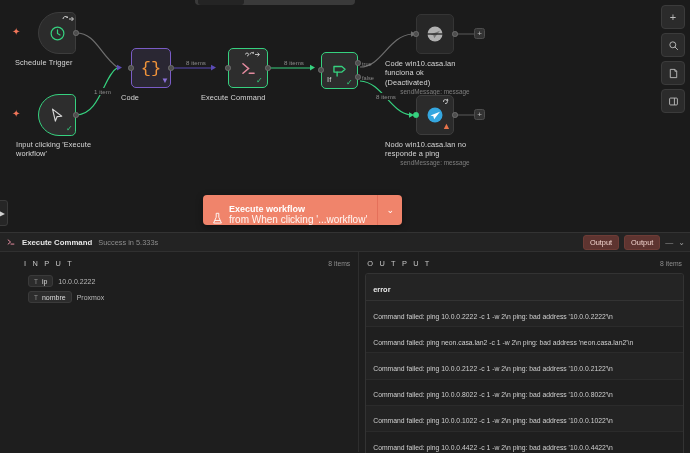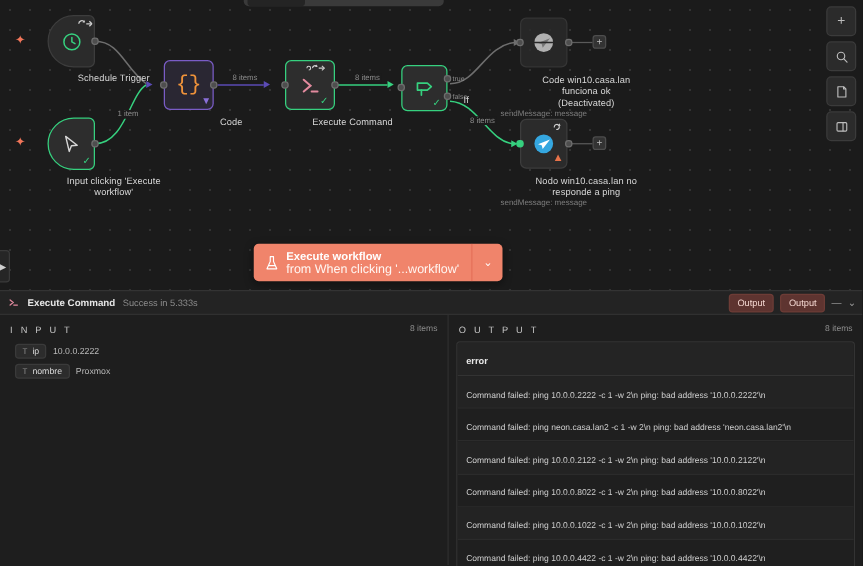--- a/index.html
+++ b/index.html
@@ -31,27 +31,26 @@
   }
   .nbox.green  { border-color: #36d17f; background: #2d2d2d; }
   .nbox.purple { border-color: #7a5cc6; background: #2a2733; }
   .nbox.plain  { border-color: #3d3d3d; background: #2b2b2b; }
   .nbox.trigger {
     border-radius: 22px 5px 5px 22px;
   }
 
   .nlabel {
     position: absolute;
-    text-align: center;
+    text-align: left;
     color: #d8d8d8;
     font-size: 7.4px;
     line-height: 9.4px;
     letter-spacing: .1px;
     white-space: pre-line;
-    margin-left: 34px;
   }
   .nsub {
     position: absolute;
     text-align: center;
     color: #7e7e7e;
     font-size: 6.4px;
     line-height: 8px;
   }
 
   .port {
@@ -80,21 +79,21 @@
 
   
   #execbar {
     position: absolute; left: 203px; top: 195px;
     display: flex; height: 30px;
     border-radius: 4px; overflow: hidden;
     background: #f0846b;
     box-shadow: 0 2px 7px rgba(0,0,0,.4);
   }
   #execmain {
-    display: flex; align-items: center; gap: 6px;
+    display: flex; align-items: flex-end; gap: 6px;
     padding: 0 10px 0 9px;
   }
   #execmain .txt1 { color: #fff; font-size: 9px; font-weight: 700; line-height: 11px; }
   #execmain .txt2 { color: #fff6f2; font-size: 10px; line-height: 10px; }
   #execchev {
     width: 25px; display: flex; align-items: center; justify-content: center;
     border-left: 1px solid #e5705a; color: #fff; font-size: 9px;
   }
 
   
@@ -133,21 +132,21 @@
   #ndvhead .ttl { color: #e6e6e6; font-size: 7.8px; font-weight: 700; }
   #ndvhead .st  { color: #8d8d8d; font-size: 7.4px; }
   #ndvhead .right { position: absolute; right: 5px; display: flex; align-items: center; gap: 5px; }
   .iobtn {
     padding: 2px 6px; border-radius: 3px; font-size: 7.4px;
     background: #5e3430; color: #f2d5cf; border: 1px solid #6d3c36;
   }
   .hicon { color: #9a9a9a; font-size: 8px; }
 
   #ndvbody { display: flex; height: 200px; }
-  #inpane  { width: 374px; border-right: 1px solid #2e2e2e; position: relative; }
+  #inpane  { width: 374px; border-right: 1px solid #2e2e2e; position: relative; padding-left: 16px; }
   #outpane { width: 345px; position: relative; }
   .paneHead {
     display: flex; align-items: center; justify-content: space-between;
     padding: 7px 8px 5px 8px;
   }
   .paneTitle { color: #c6c6c6; font-size: 7.4px; letter-spacing: 2.2px; }
   .paneCount { color: #8d8d8d; font-size: 6.8px; }
 
   .schemaRow { display: flex; align-items: center; gap: 5px; padding: 2px 0 2px 12px; }
   .chip {

